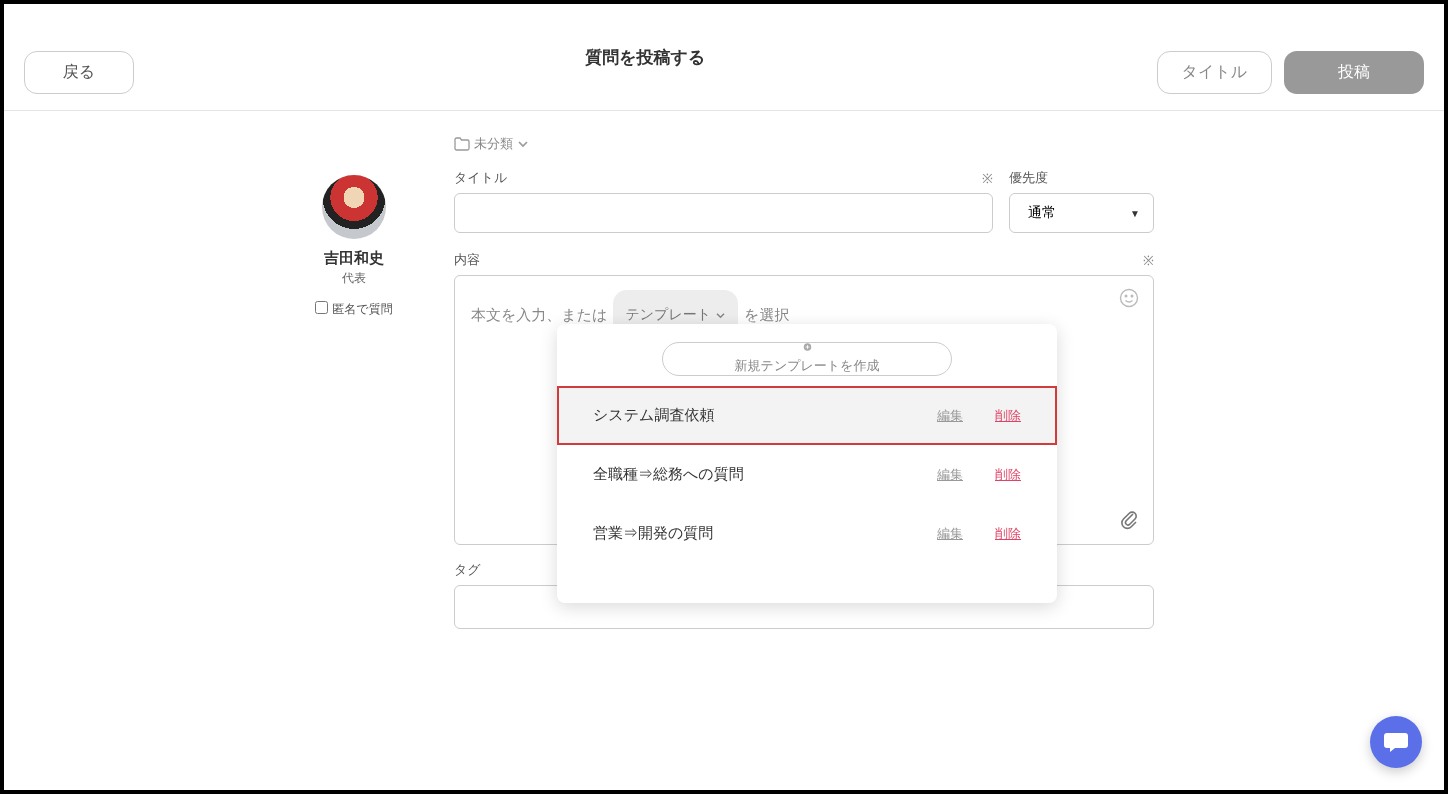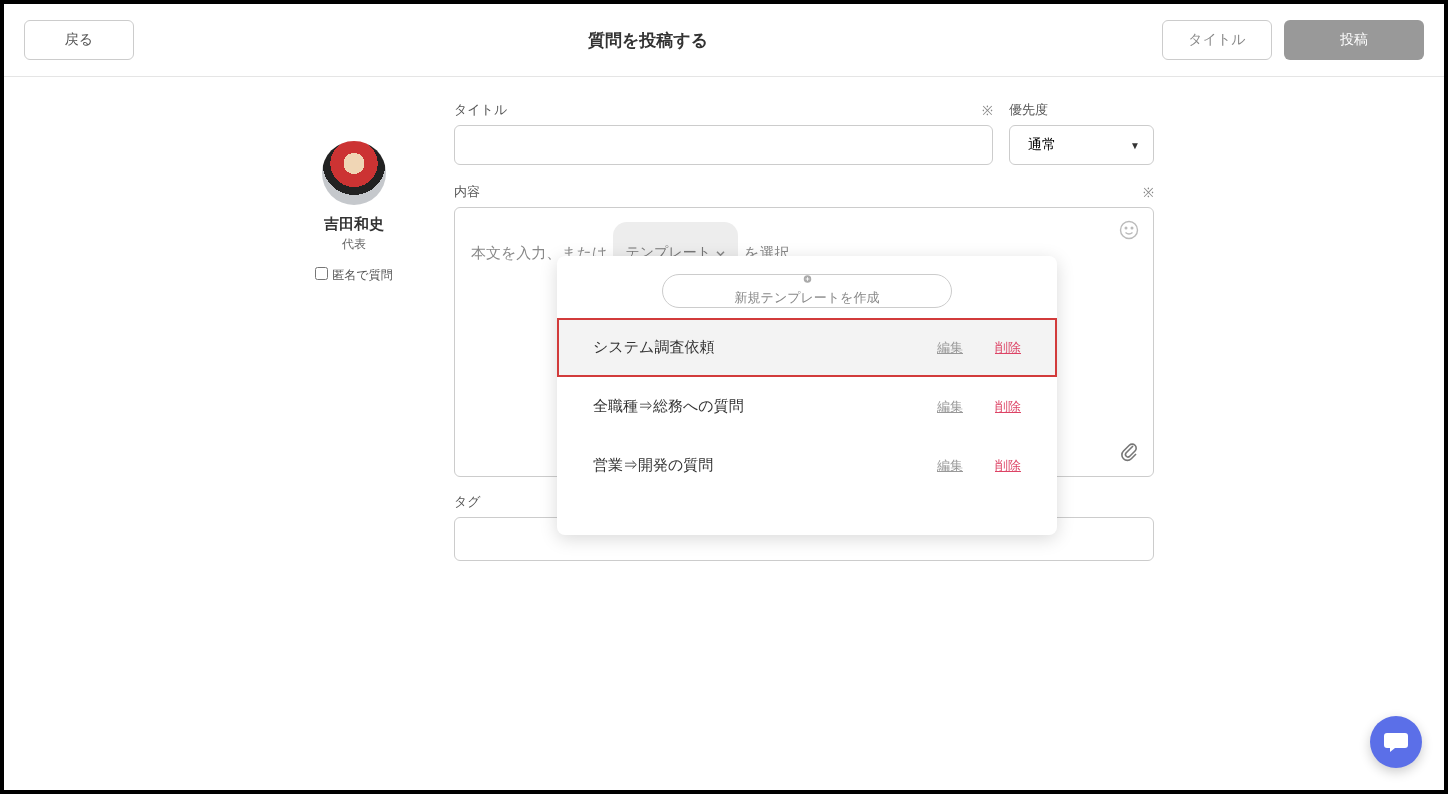--- a/index.html
+++ b/index.html
@@ -1,18 +1,18 @@
 <!DOCTYPE html>
 <html><head>
 <meta charset="utf-8">
 <style>
 * { box-sizing: border-box; margin: 0; padding: 0; }
 body { font-family: -apple-system, BlinkMacSystemFont, "Hiragino Sans", "Hiragino Kaku Gothic ProN", Meiryo, sans-serif; background: #fff; color: #333; border: 4px solid #000; width: 1448px; height: 794px; position: relative; overflow: hidden; }
 .header { display: flex; align-items: center; justify-content: space-between; padding: 16px 20px; border-bottom: 1px solid #e5e5e5; }
-.btn { border: 1px solid #ccc; background: #fff; border-radius: 6px; padding: 10px 24px; font-size: 14px; cursor: pointer; min-width: 110px; text-align: center; color: #555; }
+.btn { border: 1px solid #ccc; background: #fff; border-radius: 13px; padding: 10px 24px; font-size: 16px; cursor: pointer; min-width: 110px; text-align: center; color: #555; margin-top: 31px; }
 .btn-primary { background: #999; color: #fff; border: none; min-width: 140px; }
 .btn-draft { color: #888; }
 .page-title { font-size: 17px; font-weight: 700; text-align: center; flex: 1; }
 .header-actions { display: flex; gap: 12px; }
 .main { display: flex; justify-content: center; padding: 24px 40px; gap: 40px; }
 .user-col { width: 120px; display: flex; flex-direction: column; align-items: center; margin-top: 40px; }
 .avatar { width: 64px; height: 64px; border-radius: 50%; background: radial-gradient(circle at 50% 35%, #f0d6b5 0%, #f0d6b5 20%, #cc3333 20%, #cc3333 45%, #222 45%, #222 60%, #c5c8cc 60%); background-color: #c5c8cc; }
 .user-name { font-size: 15px; font-weight: 600; margin-top: 10px; }
 .user-role { font-size: 12px; color: #666; margin-top: 2px; }
 .anon-row { display: flex; align-items: flex-start; gap: 4px; margin-top: 14px; font-size: 12px; color: #555; }
@@ -23,21 +23,21 @@
 .field-label { font-size: 13px; color: #555; }
 .req { color: #888; font-size: 13px; }
 .row-titlepri { display: flex; gap: 16px; margin-bottom: 18px; }
 .title-group { flex: 1; }
 .pri-group { width: 145px; }
 .input { width: 100%; border: 1px solid #ccc; border-radius: 6px; height: 40px; padding: 0 12px; font-size: 14px; }
 .select-wrap { position: relative; }
 .select-wrap .caret { position: absolute; right: 14px; top: 50%; transform: translateY(-50%); font-size: 10px; pointer-events: none; }
 .content-box { border: 1px solid #ccc; border-radius: 6px; height: 270px; position: relative; padding: 14px 16px; }
 .content-placeholder { display: flex; align-items: center; gap: 6px; color: #888; font-size: 15px; }
-.template-chip { background: #ededed; border-radius: 14px; padding: 22px 12px; display: inline-flex; align-items: center; gap: 4px; color: #777; font-size: 14px; cursor: pointer; }
+.template-chip { background: #ededed; border-radius: 14px; padding: 16px 12px; display: inline-flex; align-items: center; gap: 4px; color: #777; font-size: 14px; cursor: pointer; }
 .smiley-icon { position: absolute; top: 12px; right: 14px; color: #bbb; }
 .paperclip-icon { position: absolute; bottom: 14px; right: 14px; color: #888; font-size: 20px; }
 .tag-label { margin-top: 16px; margin-bottom: 6px; font-size: 13px; color: #555; }
 .tag-input { width: 100%; border: 1px solid #ccc; border-radius: 6px; height: 44px; }
 .dropdown { position: absolute; top: 48px; left: 102px; width: 500px; background: #fff; border-radius: 8px; box-shadow: 0 4px 18px rgba(0,0,0,0.15); padding: 12px 0 40px 0; z-index: 10; }
 .new-template-btn { margin: 6px auto 10px auto; display: flex; align-items: center; justify-content: center; gap: 6px; border: 1px solid #ccc; border-radius: 20px; height: 34px; width: 290px; font-size: 13px; color: #888; cursor: pointer; background: #fff; flex-direction: column; }
 .template-item { display: flex; align-items: center; justify-content: space-between; padding: 20px 36px; font-size: 15px; }
 .template-item.highlight { background: #f3f3f3; outline: 2px solid #d23b3b; outline-offset: -2px; }
 .template-actions { display: flex; gap: 32px; font-size: 13px; }
 .template-actions .edit { color: #999; text-decoration: underline; cursor: pointer; }
@@ -62,20 +62,29 @@
     <div class="avatar"></div>
     <div class="user-name">吉田和史</div>
     <div class="user-role">代表</div>
     <label class="anon-row">
       <input type="checkbox" style="">
       <span>匿名で質問</span>
     </label>
   </div>
 
   <div class="form-col">
+    <div class="category-row">
+      <svg width="16" height="14" viewBox="0 0 16 14" fill="none" stroke="#999" stroke-width="1.3">
+          <path d="M1 2.5 A1.5 1.5 0 0 1 2.5 1 H6 L7.5 3 H13.5 A1.5 1.5 0 0 1 15 4.5 V11.5 A1.5 1.5 0 0 1 13.5 13 H2.5 A1.5 1.5 0 0 1 1 11.5 Z"></path>
+        </svg>
+      <span>未分類</span>
+      <svg width="12" height="8" viewBox="0 0 12 8" fill="none" stroke="#999" stroke-width="1.6">
+          <path d="M2 2 L6 6 L10 2"></path>
+        </svg>
+    </div>
 
     <div class="row-titlepri">
       <div class="title-group">
         <div class="label-row">
           <span class="field-label">タイトル</span>
           <span class="req">※</span>
         </div>
         <input class="input" type="text" style="">
       </div>
       <div class="pri-group">

